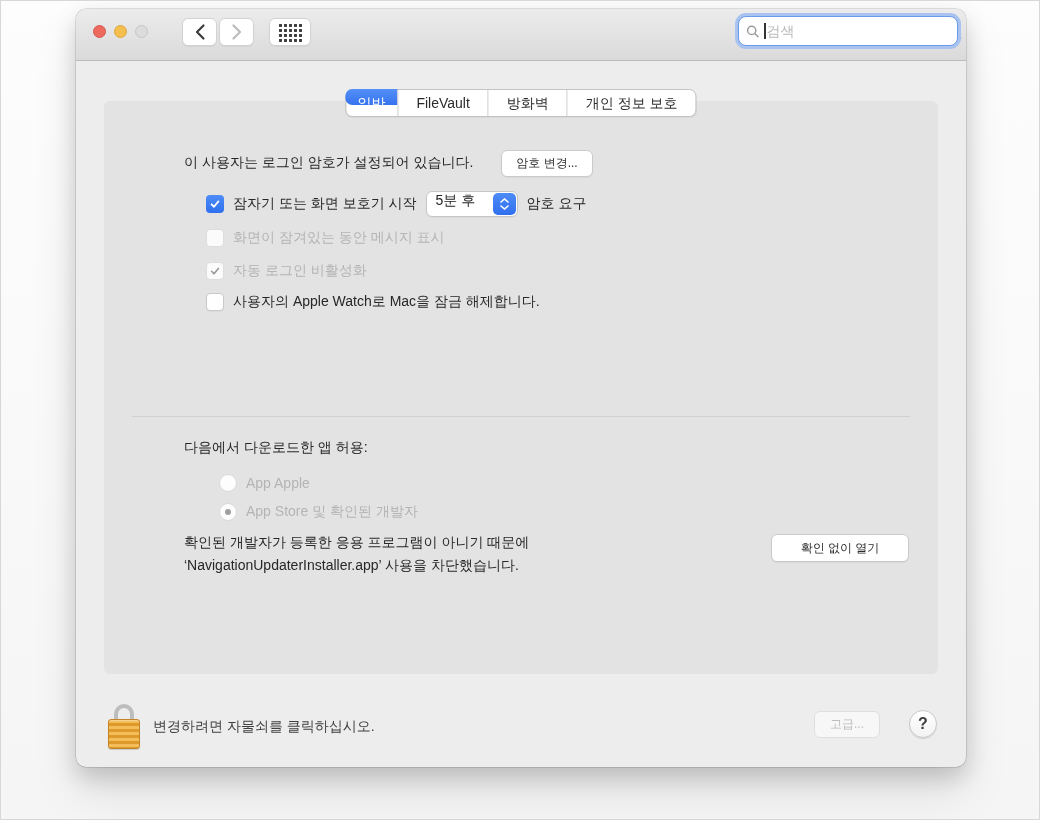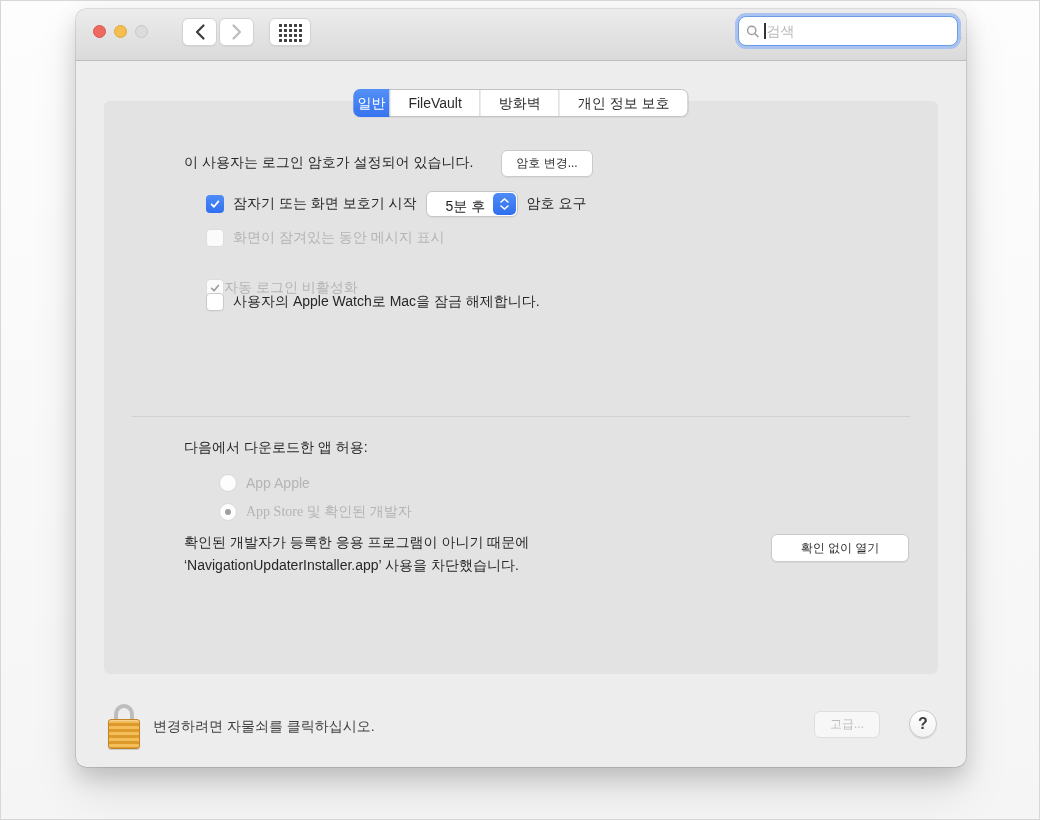--- a/index.html
+++ b/index.html
@@ -36,51 +36,51 @@
   .search input { border:none; outline:none; background:transparent; font-size:14px; color:#333;
                   width:100%; padding-left:1px; font-family:inherit; }
   .search input::placeholder { color:#b9b9b9; }
 
   
   .tabbar { position:absolute; top:80px; left:50%; transform:translateX(-50%); display:flex; height:28px;
             background:#fff; border:1px solid #c3c3c3; border-radius:7px; box-shadow:0 1px 1px rgba(0,0,0,.05); z-index:3; }
   .tab { padding:0 18px; font-size:14px; line-height:26px; color:#2b2b2b; border-left:1px solid #cfcfcf; white-space:nowrap; }
   .tab:first-child { border-left:none; }
   .tab.selected { background:linear-gradient(#5390f7,#3673ef); color:#fff; margin:-1px 0 -1px -1px;
-                  height:28px; line-height:28px; border-radius:7px 0 0 7px; padding:0 4px; border-left:none; }
+                  height:16px; line-height:28px; border-radius:7px 0 0 7px; padding:0 12px; border-left:none; }
 
   
   .panel { position:absolute; left:28px; top:92px; width:834px; height:573px; background:#e3e3e3; border-radius:6px; }
   .prow { position:absolute; display:flex; align-items:center; font-size:14px; color:#272727; }
   .graytxt { color:#b4b4b4; }
   .r1 { left:80px; top:48px; height:28px; gap:28px; }
   .r2 { left:102px; top:90px; height:26px; gap:9px; }
   .r3 { left:102px; top:124px; height:26px; gap:9px; }
-  .r4 { left:102px; top:174px; height:26px; }
+  .r4 { left:102px; top:157px; height:26px; gap:9px; }
   .r5 { left:102px; top:188px; height:26px; gap:9px; }
   .heading { position:absolute; left:80px; top:338px; font-size:14px; color:#272727; }
   .ra1 { left:115px; top:371px; height:22px; gap:9px; }
-  .ra2 { left:115px; top:400px; height:22px; gap:9px;font-family:Liberation Serif, serif; }
+  .ra2 { left:115px; top:400px; height:22px; gap:9px; }
   .divider { position:absolute; left:28px; right:28px; top:315px; border-top:1px solid #d1d1d1; }
   .blocked { position:absolute; left:80px; top:430px; font-size:14px; line-height:23px; color:#272727; }
 
   
   .btn { height:27px; background:#fff; border:1px solid #cacaca; border-radius:6px; font-size:12px; color:#2b2b2b;
          display:inline-flex; align-items:center; justify-content:center; padding:0 14px;
          box-shadow:0 1px 1px rgba(0,0,0,.05); font-family:inherit; white-space:nowrap; }
   .btn.disabled { background:#f7f7f7; border-color:#dedede; color:#bdbdbd; box-shadow:none; }
   .btn.open-anyway { position:absolute; left:667px; top:433px; width:138px; height:28px; }
 
   .cb { width:18px; height:18px; border-radius:4px; flex:none; display:flex; align-items:center; justify-content:center; }
   .cb.on { background:linear-gradient(#4e8cf6,#2f6fee); }
   .cb.off { background:#fff; border:1px solid #c9c9c9; box-shadow:0 1px 1px rgba(0,0,0,.04); }
   .cb.dis-off, .cb.dis-on { background:#fbfbfb; border:1px solid #dddddd; }
 
   .dropdown { position:relative; width:92px; height:26px; background:#fff; border:1px solid #c6c6c6; border-radius:6px;
-              display:flex; align-items:flex-end; padding-left:19px; font-size:14px; color:#222;
+              display:flex; align-items:flex-start; padding-left:9px; font-size:14px; color:#222;
               box-shadow:0 1px 1px rgba(0,0,0,.04); flex:none; }
   .stepper { position:absolute; right:1px; top:1px; bottom:1px; width:23px; border-radius:5px;
              background:linear-gradient(#4e8cf6,#2f6fee); display:flex; flex-direction:column;
              align-items:center; justify-content:center; gap:2px; }
 
   .radio { width:18px; height:18px; border-radius:50%; flex:none; background:#fdfdfd; border:1px solid #d9d9d9; position:relative; }
   .radio.sel::after { content:""; position:absolute; left:5px; top:5px; width:6px; height:6px; border-radius:50%; background:#9f9f9f; }
 
   
   .lock { position:absolute; left:32px; top:695px; width:32px; height:45px; cursor:pointer; }

